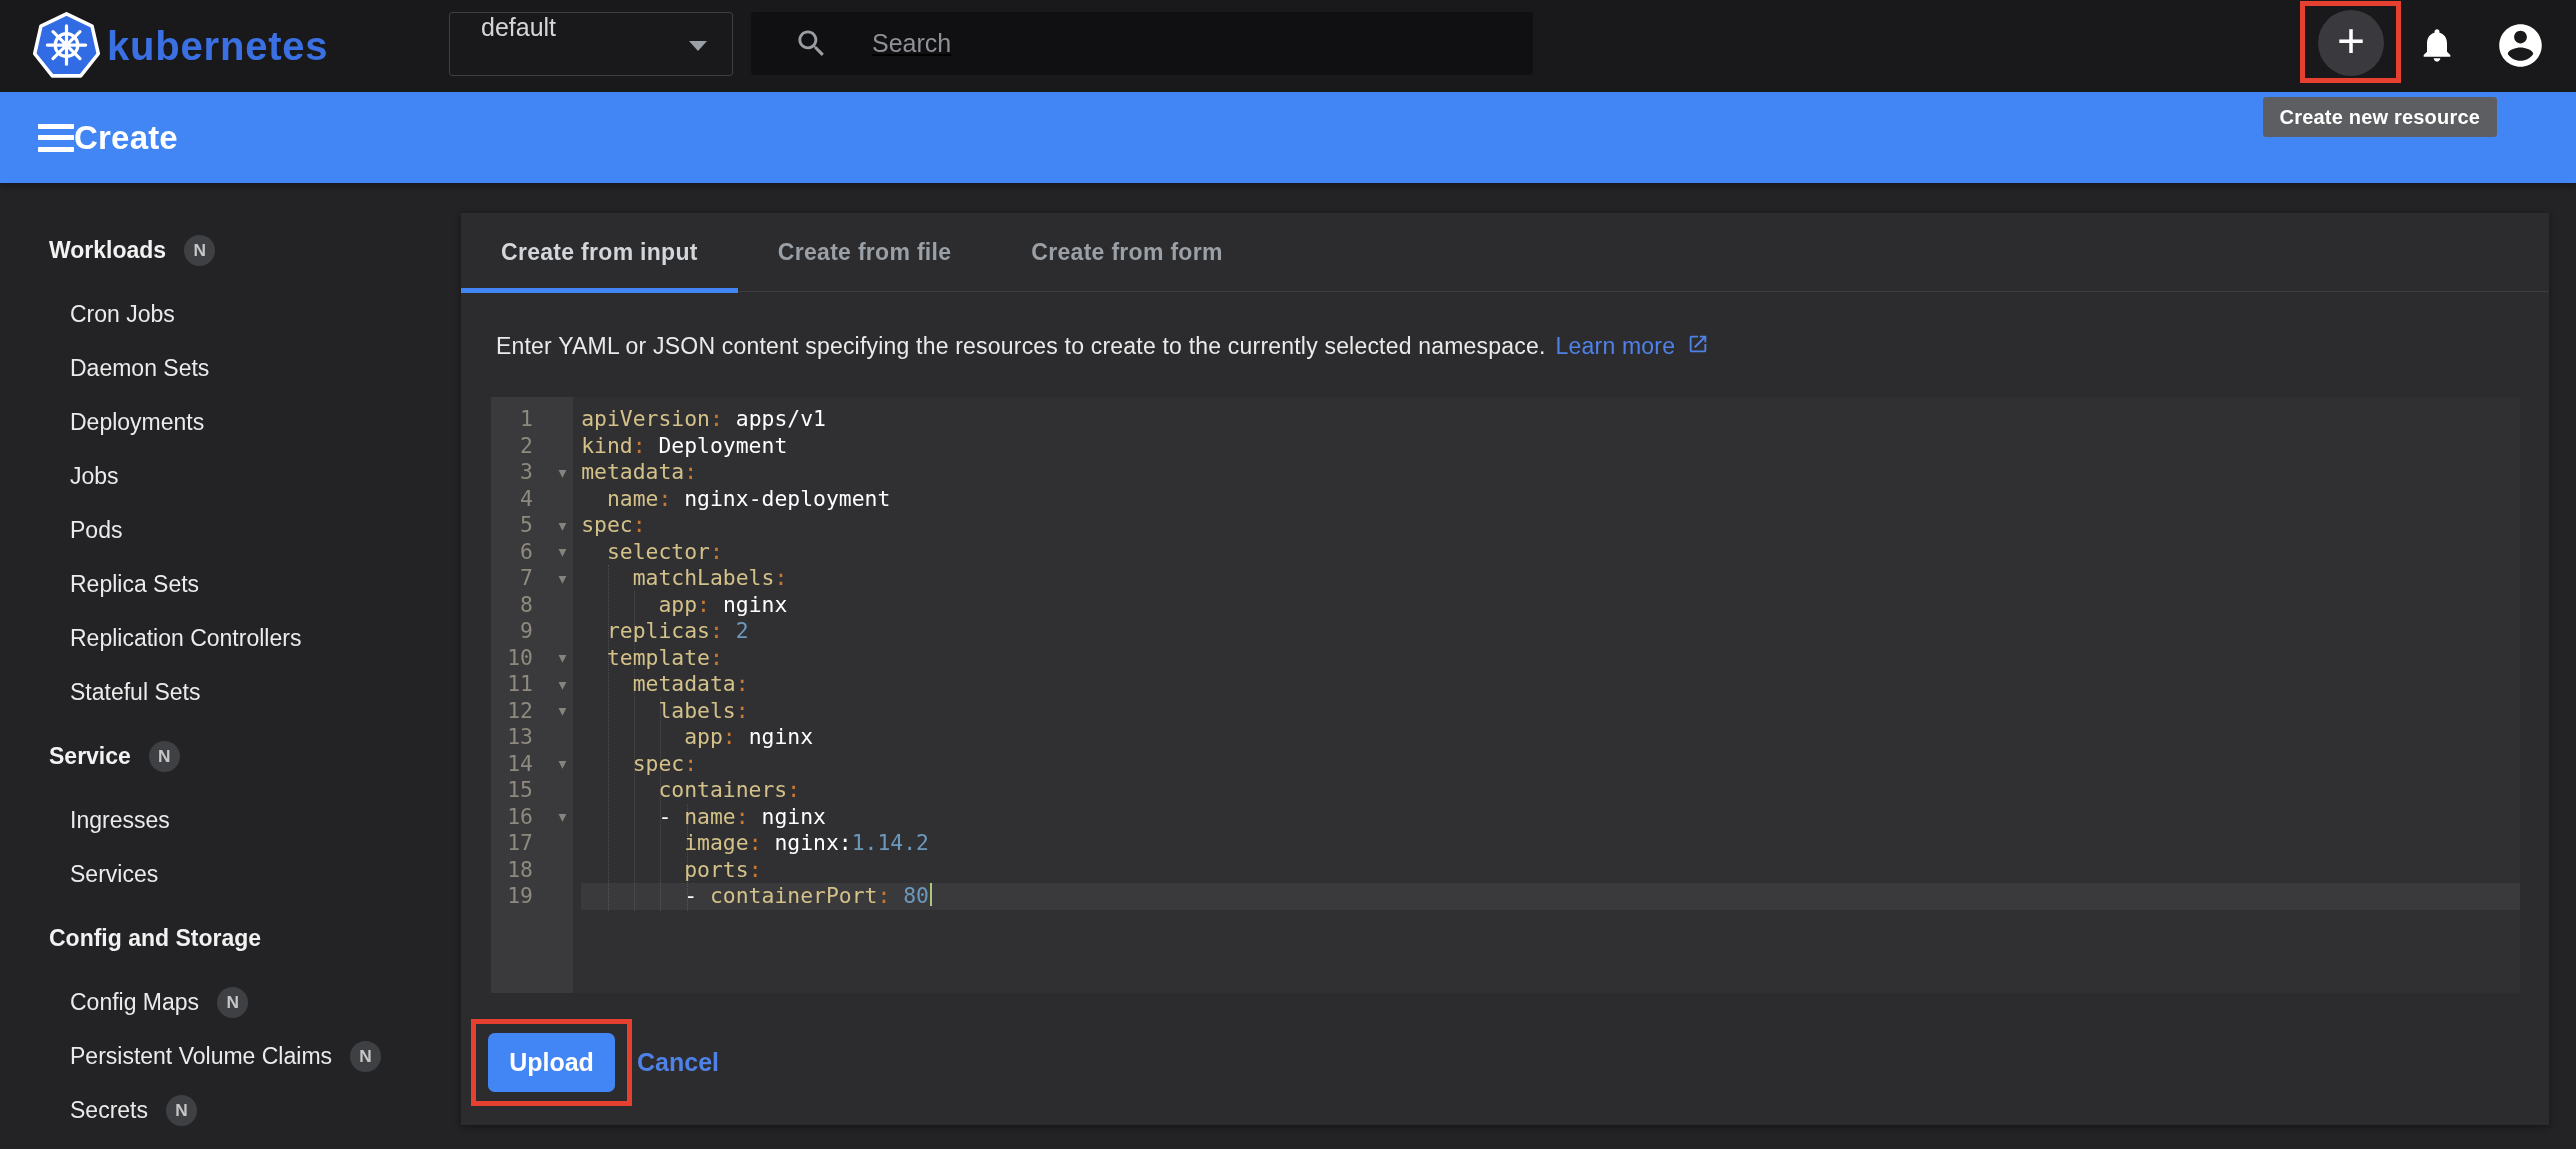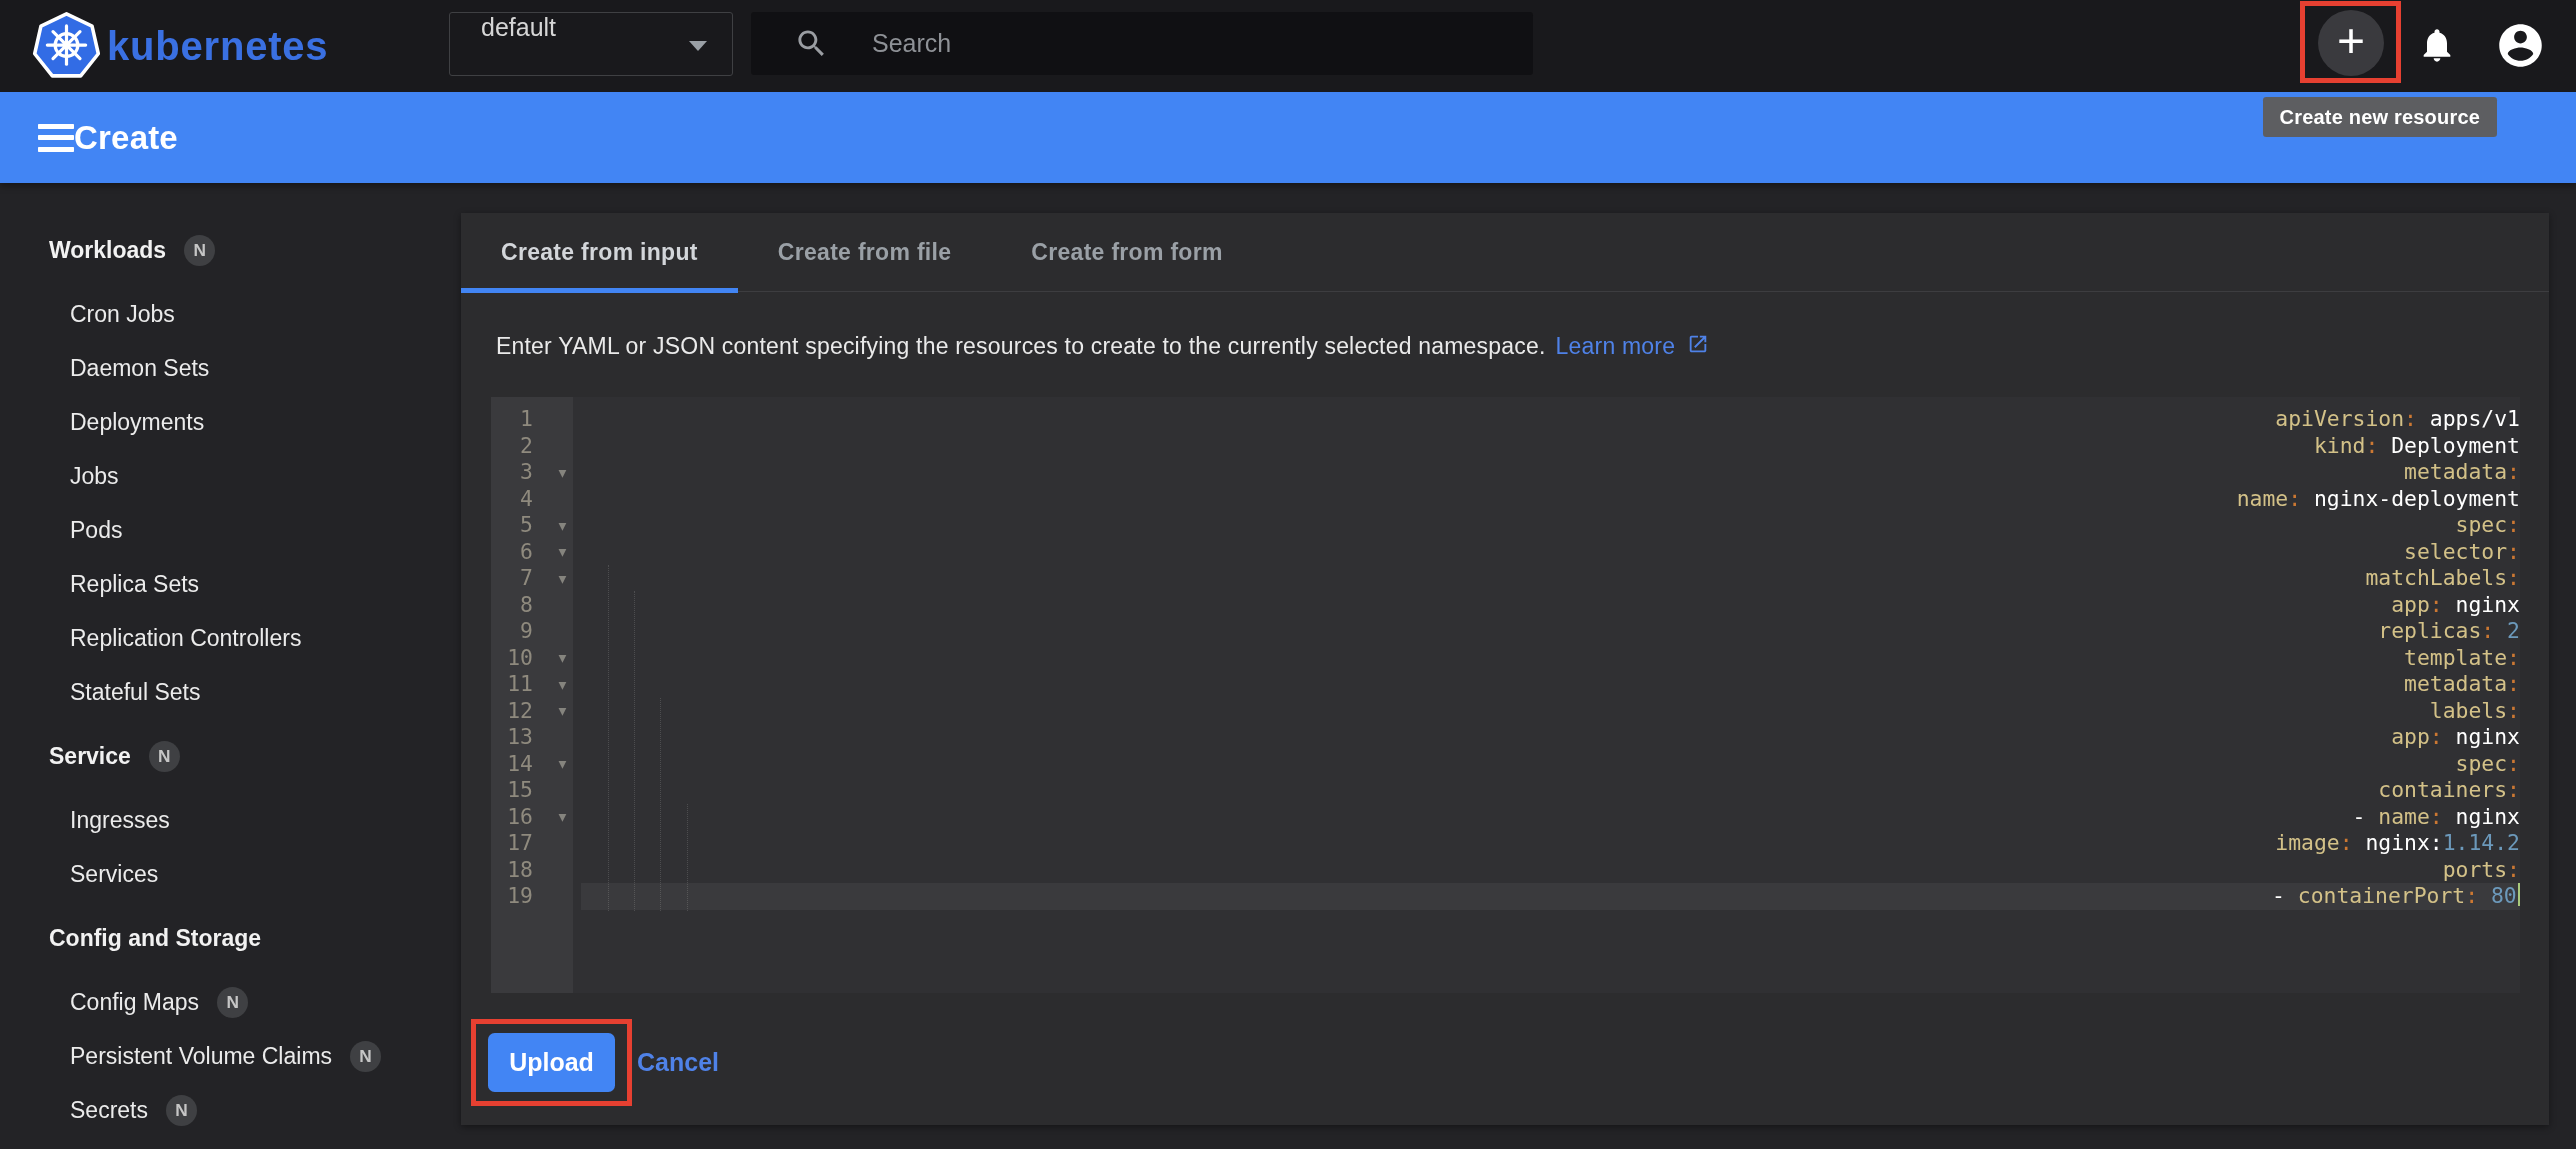--- a/index.html
+++ b/index.html
@@ -14,21 +14,21 @@
   .topbar { position:absolute; left:0; top:0; width:2576px; height:92px; background:#19191c; z-index:5; }
   .logo { position:absolute; left:31px; top:10.7px; width:71px; height:71px; }
   .brand { position:absolute; left:107px; top:0; height:92px; line-height:92px;
            font-size:40px; font-weight:bold; color:var(--brand); letter-spacing:0.8px; }
   .ns-select { position:absolute; left:449px; top:11.5px; width:284px; height:64px;
                border:1.6px solid #3f4043; border-radius:3px; display:flex; align-items:flex-start; cursor:pointer; }
   .ns-select .val { margin-left:31px; font-size:25px; color:#d6d6d6; }
   .ns-caret { position:absolute; right:25px; top:28px; width:0; height:0;
               border-left:9px solid transparent; border-right:9px solid transparent; border-top:10.7px solid #9aa0a6; }
   .search { position:absolute; left:751px; top:12.4px; width:782px; height:63px; background:#101013; border-radius:3.3px;
-            display:flex; align-items:center; }
+            display:flex; align-items:center;text-decoration:underline; }
   .search svg { margin-left:43px; }
   .search input { margin-left:43px; width:626px; background:transparent; border:none; outline:none;
                   font-size:25px; color:#dddddd; font-family:"Liberation Sans", sans-serif; }
   .search input::placeholder { color:#8e9196; }
   .plus-btn { position:absolute; left:2318px; top:10px; width:66px; height:66px; border-radius:50%;
               background:#3a3a3e; display:flex; align-items:center; justify-content:center; cursor:pointer; }
   .plus-glyph { color:#fff; font-size:48px; font-weight:normal; line-height:1; margin-top:-3.3px; }
   .icon-btn { position:absolute; cursor:pointer; }
   
   .tooltip { position:absolute; left:2263px; top:97px; height:40px; padding:0 16.5px; background:#5d5e61;
@@ -61,21 +61,21 @@
   .instruction { position:absolute; left:35px; top:120px; font-size:23px; color:#eaeaea; letter-spacing:0.2px; }
   .learn { margin-left:10px; color:var(--link); text-decoration:none; cursor:pointer; display:inline-flex;
            align-items:flex-start; gap:12px; }
   
   .editor { position:absolute; left:30px; top:184px; width:2029px; height:596px; background:#303033; cursor:text; }
   .gutter { position:absolute; left:0; top:0; bottom:0; width:82px; background:#3a3a3d; padding-top:9px; }
   .gut-row { position:relative; height:26.5px; font-family:"DejaVu Sans Mono", monospace; font-size:21.4px;
              line-height:26.5px; color:#8f8a7e; }
   .gut-row .num { position:absolute; right:40px; }
   .gut-row .fold { position:absolute; right:6.6px; top:0.8px; font-size:15.6px; color:#85847e; font-family:"DejaVu Sans", sans-serif; cursor:pointer; }
-  .codepane { position:absolute; left:82px; top:0; right:0; bottom:0; padding:9px 0 0 8.2px; overflow:hidden;text-align:right; }
+  .codepane { position:absolute; left:82px; top:0; right:0; bottom:0; padding:9px 0 0 8.2px; overflow:hidden; }
   .code-row { position:relative; height:26.5px; line-height:26.5px; font-family:"DejaVu Sans Mono", monospace;
               font-size:21.4px; white-space:pre; z-index:1; }
   .code-row.active { background:rgba(255,255,255,.05); }
   .tk-k { color:var(--key); }
   .tk-p { color:var(--punct); }
   .tk-v { color:var(--value); }
   .tk-n { color:var(--number); }
   .cursor { display:inline-block; width:2.5px; height:23px; background:#a9c97c; vertical-align:-3.3px; margin-left:0.8px; }
   .guide { position:absolute; width:0; border-left:1.6px dotted rgba(255,255,255,.14); z-index:0; }
   

